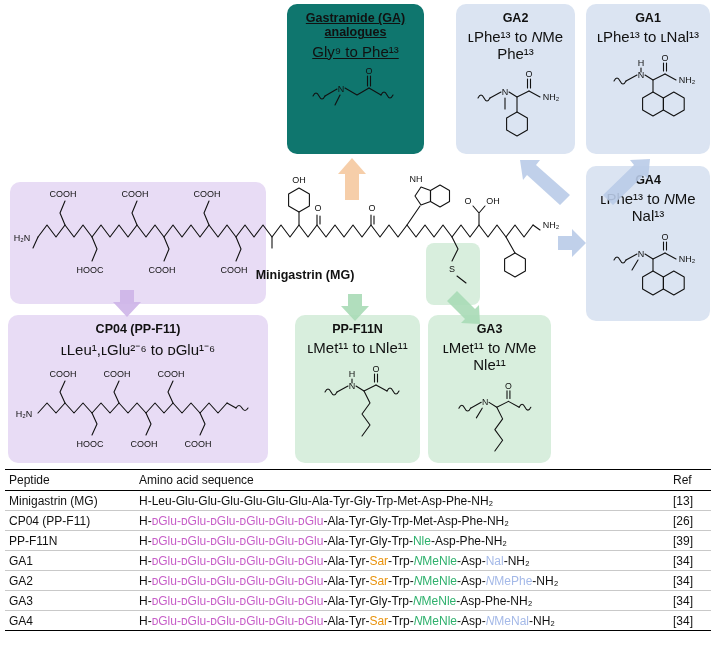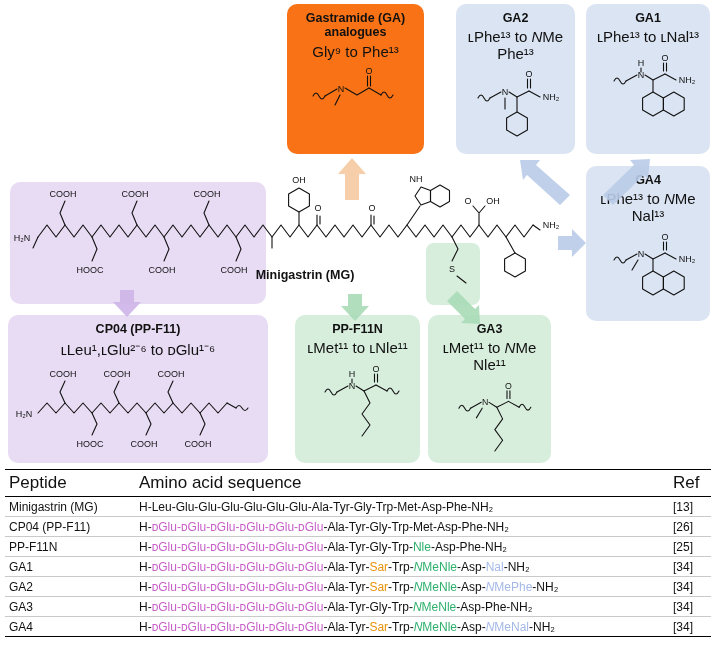--- a/index.html
+++ b/index.html
@@ -10,35 +10,35 @@
 .box .t{font-weight:bold;font-size:12.5px;line-height:1.15}
 .box .c{font-size:15px;margin-top:3px}
 .box svg{margin-top:6px}
 #overlay{position:absolute;left:0;top:0;z-index:5;pointer-events:none}
 .mg-label{position:absolute;left:243px;top:268px;width:124px;text-align:center;font-weight:bold;font-size:12.5px;z-index:6}
 svg .bond{stroke:#111;stroke-width:1.1;fill:none;stroke-linecap:round;stroke-linejoin:round}
 svg .ring{stroke:#111;stroke-width:1.1;fill:none;stroke-linejoin:round}
 svg text{font-family:"Liberation Sans",sans-serif;font-size:9px;text-anchor:middle;fill:#111}
 svg .arrow{opacity:.9}
 table{position:absolute;left:5px;top:469px;width:706px;border-collapse:collapse;z-index:2}
-thead th{font-size:17px;font-weight:normal;text-align:left;border-top:1.6px solid #000;border-bottom:1px solid #000;padding:3px 4px}
+thead th{font-size:12px;font-weight:normal;text-align:left;border-top:1.6px solid #000;border-bottom:1px solid #000;padding:3px 4px}
 th.pep,td.pep{width:130px}
 th.ref,td.ref{width:42px;text-align:left}
 tbody td{font-size:12px;padding:2.5px 4px;border-bottom:1px solid #c9c9c9;white-space:nowrap}
 tbody tr:last-child td{border-bottom:1.6px solid #000}
 </style>
 </head>
 <body>
 
 <div class="canvas">
 
   <div class="hl" style="left: 10px; top: 182px; width: 256px; height: 122px; background-color: rgb(232, 220, 245);"></div>
   <div class="hl" style="left: 426px; top: 243px; width: 54px; height: 62px; border-radius: 8px; background-color: rgb(216, 238, 221);"></div>
 
-  <div class="box" style="left: 287px; top: 4px; width: 137px; height: 150px; background-color: #f97316;">
+  <div class="box" style="left: 287px; top: 4px; width: 137px; height: 150px; background-color: #0f766e; text-decoration: underline;">
     <div class="t">Gastramide (GA)</div>
     <div class="t">analogues</div>
     <div class="c"><span>Gly⁹ to Phe¹³</span></div>
     <svg width="137" height="54" viewBox="0 0 137 54">
       <g transform="translate(22,0)">
         <path class="bond" d="M4,30 q3,-6 6,0 q3,6 6,0"></path>
         <path class="bond" d="M16,30 L28,23"></path>
         <text x="32" y="26">N</text>
         <path class="bond" d="M31,29 L26,39"></path>
         <path class="bond" d="M36,22 L48,29 L60,22"></path>
@@ -241,21 +241,21 @@
           <td class="ref">[13]</td>
         </tr>
         <tr>
           <td class="pep">CP04 (PP-F11)</td>
           <td><span>H-</span><span style="color: rgb(199, 94, 200);">ᴅGlu-ᴅGlu-ᴅGlu-ᴅGlu-ᴅGlu-ᴅGlu</span><span>-Ala-Tyr-Gly-Trp-Met-Asp-Phe-NH₂</span></td>
           <td class="ref">[26]</td>
         </tr>
         <tr>
           <td class="pep">PP-F11N</td>
           <td><span>H-</span><span style="color: rgb(199, 94, 200);">ᴅGlu-ᴅGlu-ᴅGlu-ᴅGlu-ᴅGlu-ᴅGlu</span><span>-Ala-Tyr-Gly-Trp-</span><span style="color: rgb(45, 176, 108); text-align: right;">Nle</span><span>-Asp-Phe-NH₂</span></td>
-          <td class="ref">[25]</td>
+          <td class="ref">[39]</td>
         </tr>
         <tr>
           <td class="pep">GA1</td>
           <td><span>H-</span><span style="color: rgb(199, 94, 200);">ᴅGlu-ᴅGlu-ᴅGlu-ᴅGlu-ᴅGlu-ᴅGlu</span><span>-Ala-Tyr-</span><span style="color: rgb(232, 146, 12);">Sar</span><span>-Trp-</span><span style="color: rgb(45, 176, 108); font-style: italic;">N</span><span style="color: rgb(45, 176, 108);">MeNle</span><span>-Asp-</span><span style="color: rgb(164, 185, 232);">Nal</span><span>-NH₂</span></td>
           <td class="ref">[34]</td>
         </tr>
         <tr>
           <td class="pep">GA2</td>
           <td><span>H-</span><span style="color: rgb(199, 94, 200);">ᴅGlu-ᴅGlu-ᴅGlu-ᴅGlu-ᴅGlu-ᴅGlu</span><span>-Ala-Tyr-</span><span style="color: rgb(232, 146, 12);">Sar</span><span>-Trp-</span><span style="color: rgb(45, 176, 108); font-style: italic;">N</span><span style="color: rgb(45, 176, 108);">MeNle</span><span>-Asp-</span><span style="color: rgb(164, 185, 232); font-style: italic;">N</span><span style="color: rgb(164, 185, 232);">MePhe</span><span>-NH₂</span></td>
           <td class="ref">[34]</td>

